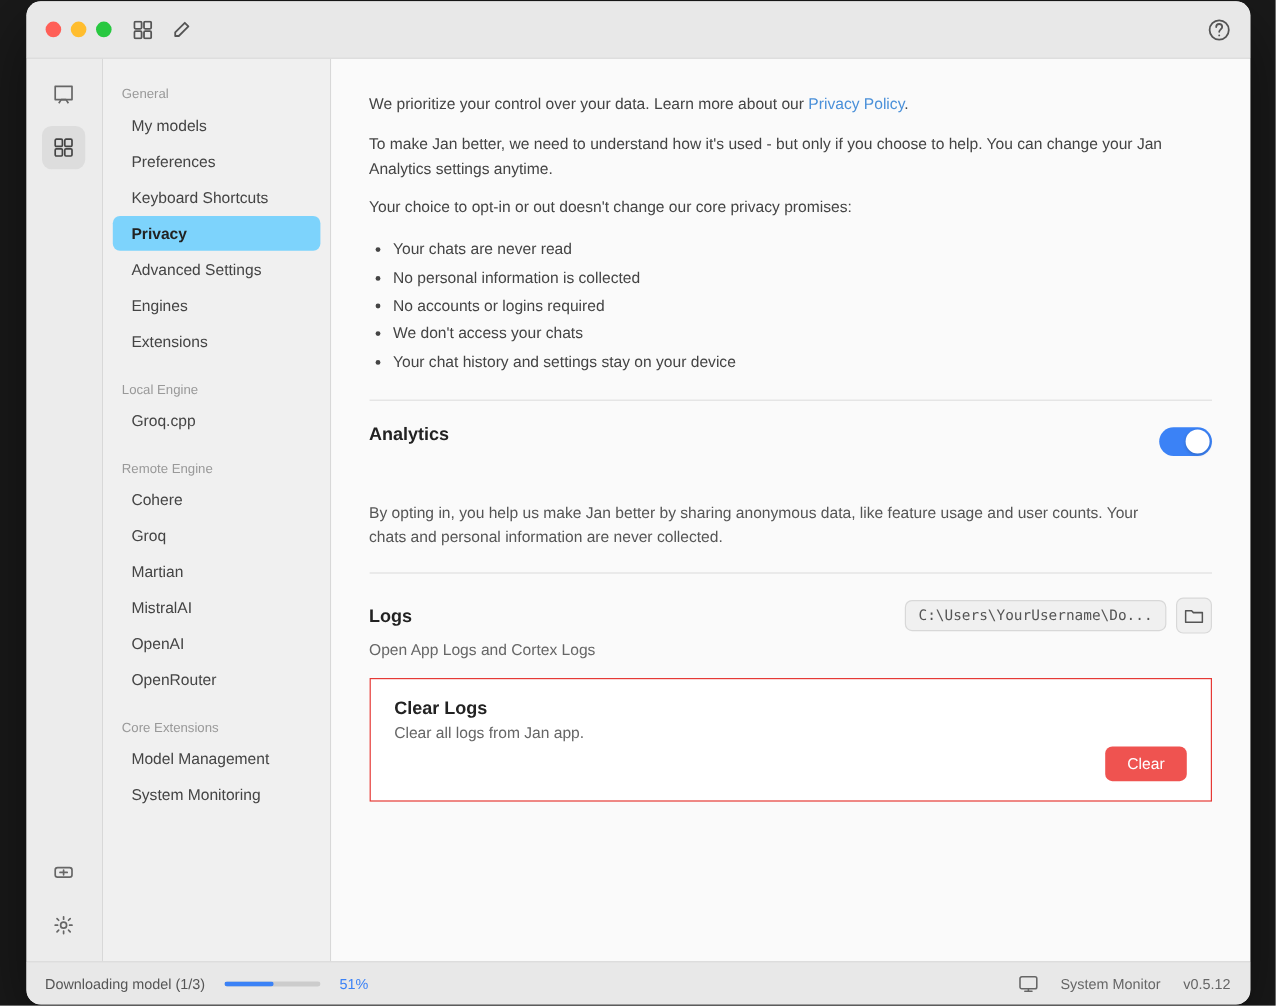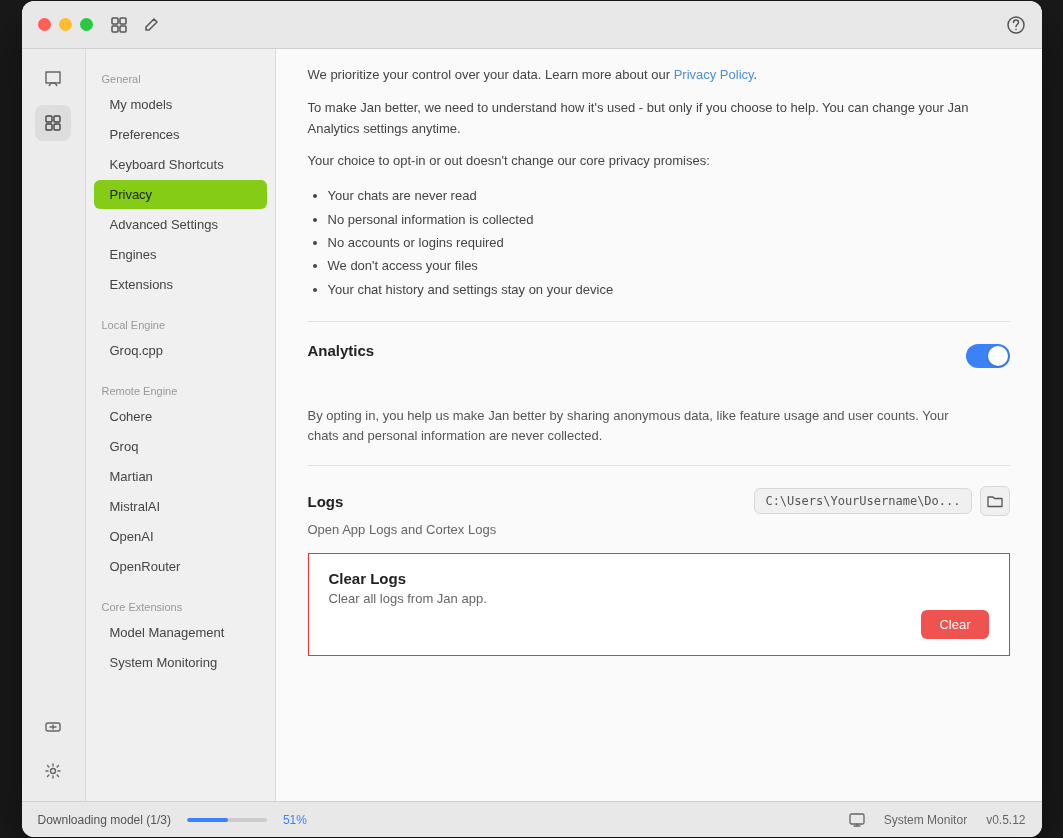--- a/index.html
+++ b/index.html
@@ -114,29 +114,29 @@
     }
     .nav-item {
       padding: 7px 16px;
       font-size: 13px;
       color: #444;
       cursor: pointer;
       border-radius: 6px;
       margin: 1px 8px;
     }
     .nav-item.active {
-      background: #84cc16;
-      font-weight: 400;
+      background: #7dd3fc;
+      font-weight: 700;
       color: #222;
     }
     .content-area {
       flex: 1;
       background: #fafafa;
       overflow-y: auto;
-      padding: 16px 32px;
+      padding: 28px 32px;
     }
     .privacy-text {
       font-size: 13px;
       color: #444;
       line-height: 1.6;
       margin-bottom: 12px;
     }
     .privacy-link {
       color: #4a90d9;
       text-decoration: none;
@@ -408,21 +408,21 @@
       <p class="privacy-text">
         <span>We prioritize your control over your data. Learn more about our</span>
         <a href="#" class="privacy-link">Privacy Policy</a><span>.</span>
       </p>
       <p class="privacy-text">To make Jan better, we need to understand how it's used - but only if you choose to help. You can change your Jan Analytics settings anytime.</p>
       <p class="privacy-text">Your choice to opt-in or out doesn't change our core privacy promises:</p>
       <ul class="privacy-bullets">
         <li>Your chats are never read</li>
         <li>No personal information is collected</li>
         <li>No accounts or logins required</li>
-        <li>We don't access your files</li>
+        <li>We don't access your chats</li>
         <li>Your chat history and settings stay on your device</li>
       </ul>
 
       <hr class="section-divider">
 
       <div class="analytics-row">
         <div>
           <div class="analytics-title">Analytics</div>
           <div class="analytics-desc">By opting in, you help us make Jan better by sharing anonymous data, like feature usage and user counts. Your chats and personal information are never collected.</div>
         </div>

